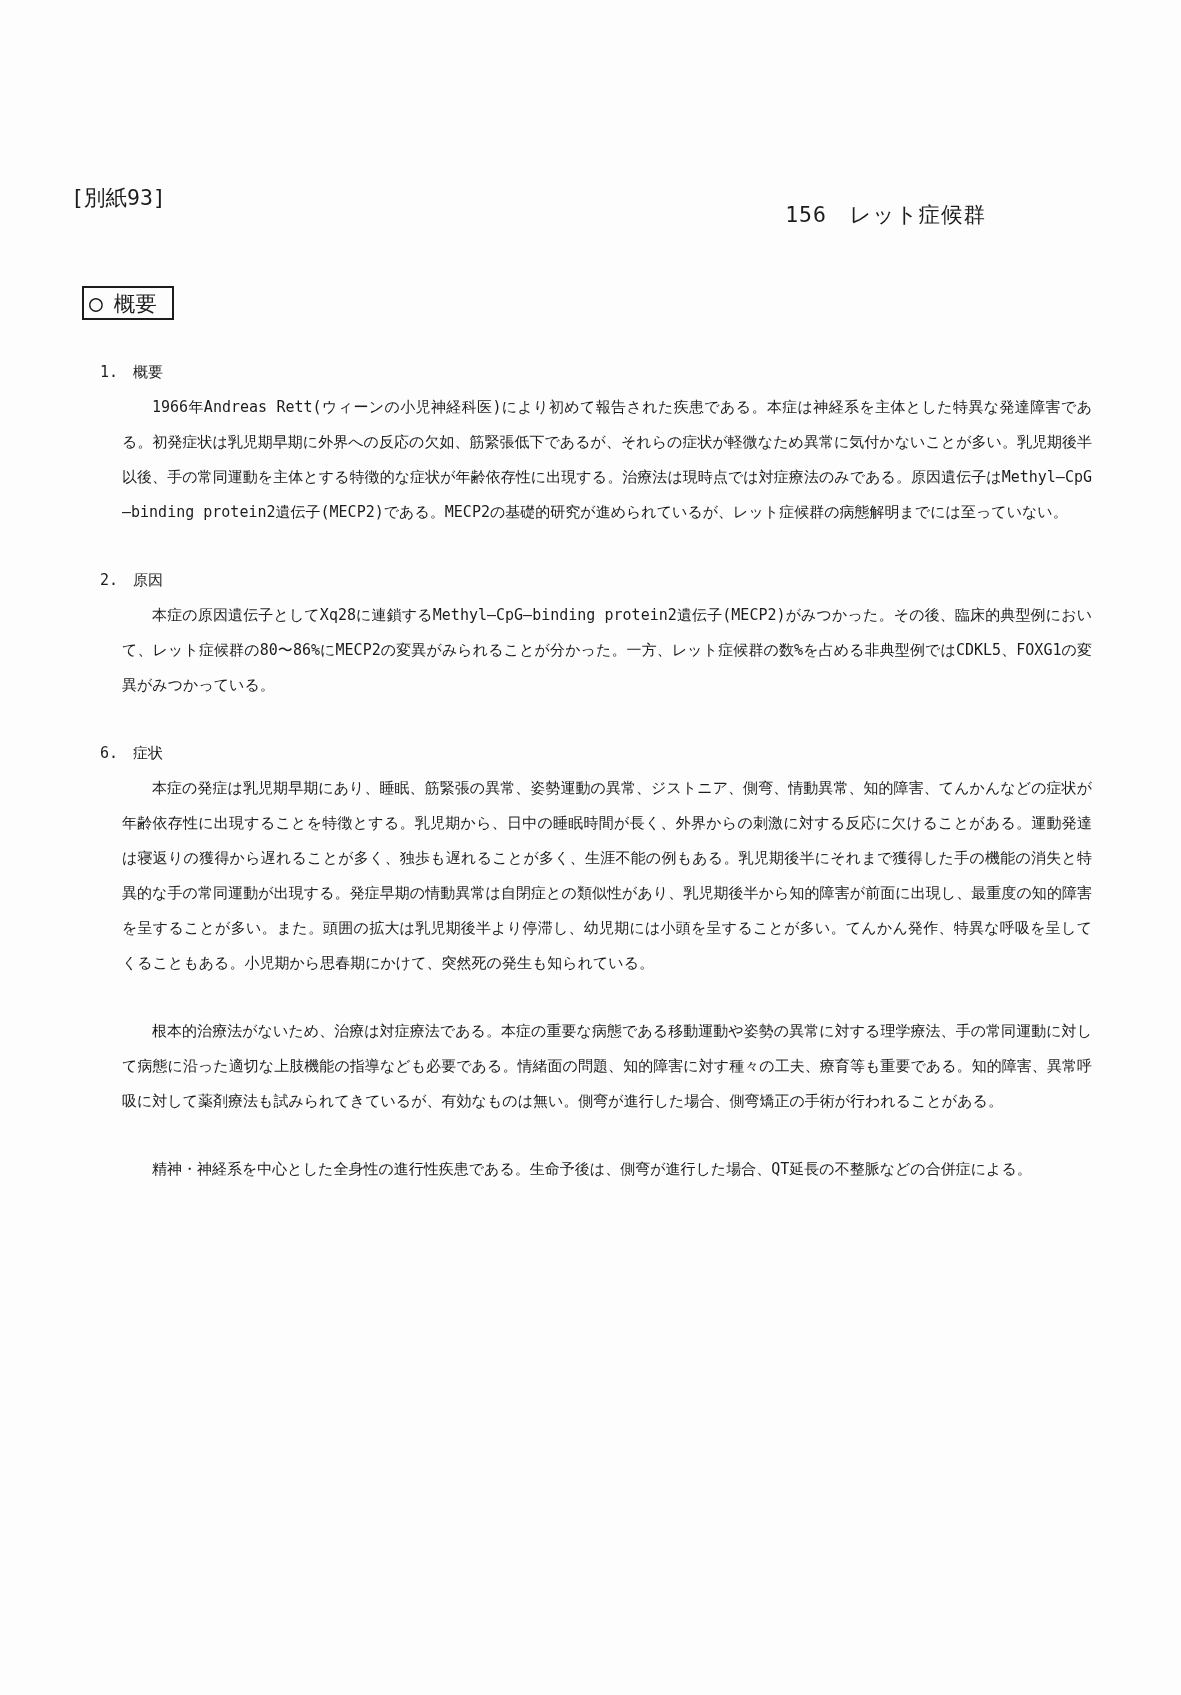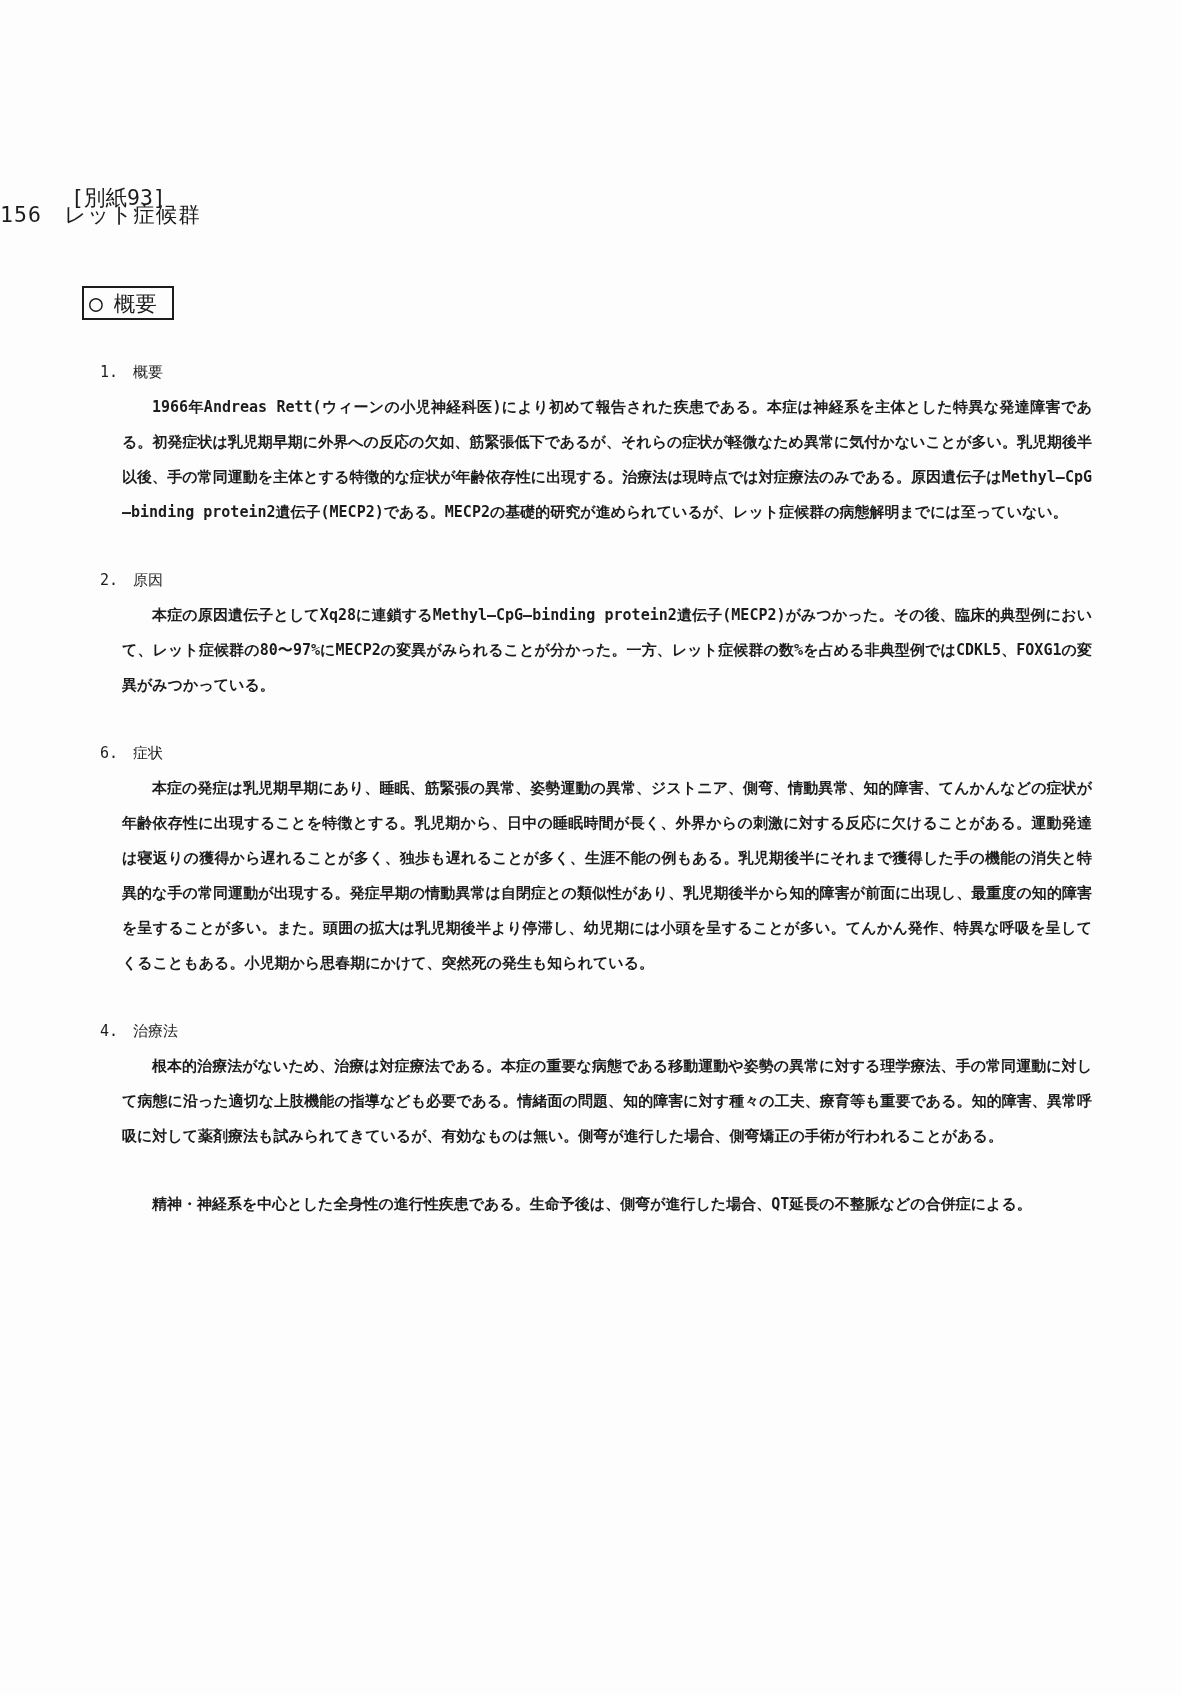--- a/index.html
+++ b/index.html
@@ -22,21 +22,21 @@
     font-size: 21.5px;
     line-height: 28px;
     white-space: nowrap;
     margin-top: 44px;
   }
   .doc-title {
     position: absolute;
     left: 0;
     top: 201px;
     width: 986px;
-    text-align: left;
+    text-align: right;
     font-size: 21.5px;
     line-height: 28px;
     letter-spacing: 1px;
   }
   .overview-box {
     position: absolute;
     left: 82px;
     top: 286px;
     width: 92px;
     height: 34px;
@@ -66,21 +66,20 @@
   .sec-heading {
     margin: 0;
     white-space: nowrap;
   }
   .sec-body {
     margin: 0 0 0 22px;
     text-indent: 30px;
     text-align: justify;
     text-justify: inter-ideograph;
     overflow-wrap: break-word;
-    font-weight: bold;
   }
 </style>
 </head>
 <body>
 
 <div class="attachment">[別紙93]</div>
 
 <div class="doc-title">156　レット症候群</div>
 
 <div class="overview-box">
@@ -88,26 +87,25 @@
   <span class="box-label">概要</span>
 </div>
 
 <div class="content" id="sections">
     <section class="doc-section">
       <div class="sec-heading">1.　概要</div>
       <p class="sec-body">1966年Andreas Rett(ウィーンの小児神経科医)により初めて報告された疾患である。本症は神経系を主体とした特異な発達障害である。初発症状は乳児期早期に外界への反応の欠如、筋緊張低下であるが、それらの症状が軽微なため異常に気付かないことが多い。乳児期後半以後、手の常同運動を主体とする特徴的な症状が年齢依存性に出現する。治療法は現時点では対症療法のみである。原因遺伝子はMethyl—CpG—binding protein2遺伝子(MECP2)である。MECP2の基礎的研究が進められているが、レット症候群の病態解明までには至っていない。</p>
     </section>
     <section class="doc-section">
       <div class="sec-heading">2.　原因</div>
-      <p class="sec-body">本症の原因遺伝子としてXq28に連鎖するMethyl—CpG—binding protein2遺伝子(MECP2)がみつかった。その後、臨床的典型例において、レット症候群の80〜97%にMECP2の変異がみられることが分かった。一方、レット症候群の数%を占める非典型例ではCDKL5、FOXG1の変異がみつかっている。</p>
+      <p class="sec-body">本症の原因遺伝子としてXq28に連鎖するMethyl—CpG—binding protein2遺伝子(MECP2)がみつかった。その後、臨床的典型例において、レット症候群の80〜86%にMECP2の変異がみられることが分かった。一方、レット症候群の数%を占める非典型例ではCDKL5、FOXG1の変異がみつかっている。</p>
     </section>
     <section class="doc-section">
       <div class="sec-heading">6.　症状</div>
       <p class="sec-body">本症の発症は乳児期早期にあり、睡眠、筋緊張の異常、姿勢運動の異常、ジストニア、側弯、情動異常、知的障害、てんかんなどの症状が年齢依存性に出現することを特徴とする。乳児期から、日中の睡眠時間が長く、外界からの刺激に対する反応に欠けることがある。運動発達は寝返りの獲得から遅れることが多く、独歩も遅れることが多く、生涯不能の例もある。乳児期後半にそれまで獲得した手の機能の消失と特異的な手の常同運動が出現する。発症早期の情動異常は自閉症との類似性があり、乳児期後半から知的障害が前面に出現し、最重度の知的障害を呈することが多い。また。頭囲の拡大は乳児期後半より停滞し、幼児期には小頭を呈することが多い。てんかん発作、特異な呼吸を呈してくることもある。小児期から思春期にかけて、突然死の発生も知られている。</p>
     </section>
     <section class="doc-section">
-      <div class="sec-heading">4.　治療法</div>
       <p class="sec-body">根本的治療法がないため、治療は対症療法である。本症の重要な病態である移動運動や姿勢の異常に対する理学療法、手の常同運動に対して病態に沿った適切な上肢機能の指導なども必要である。情緒面の問題、知的障害に対す種々の工夫、療育等も重要である。知的障害、異常呼吸に対して薬剤療法も試みられてきているが、有効なものは無い。側弯が進行した場合、側弯矯正の手術が行われることがある。</p>
     </section>
     <section class="doc-section">
       <p class="sec-body">精神・神経系を中心とした全身性の進行性疾患である。生命予後は、側弯が進行した場合、QT延長の不整脈などの合併症による。</p>
     </section>
   </div>
 
 </body></html>

